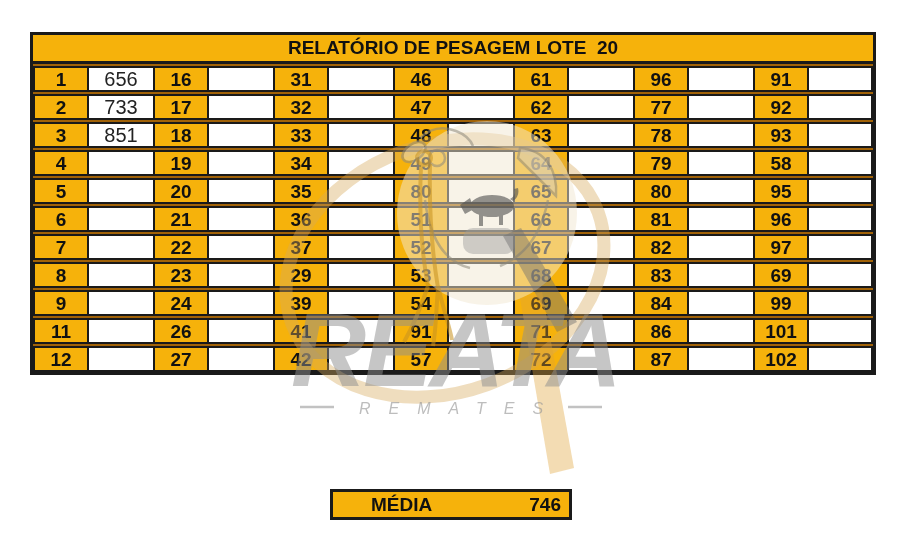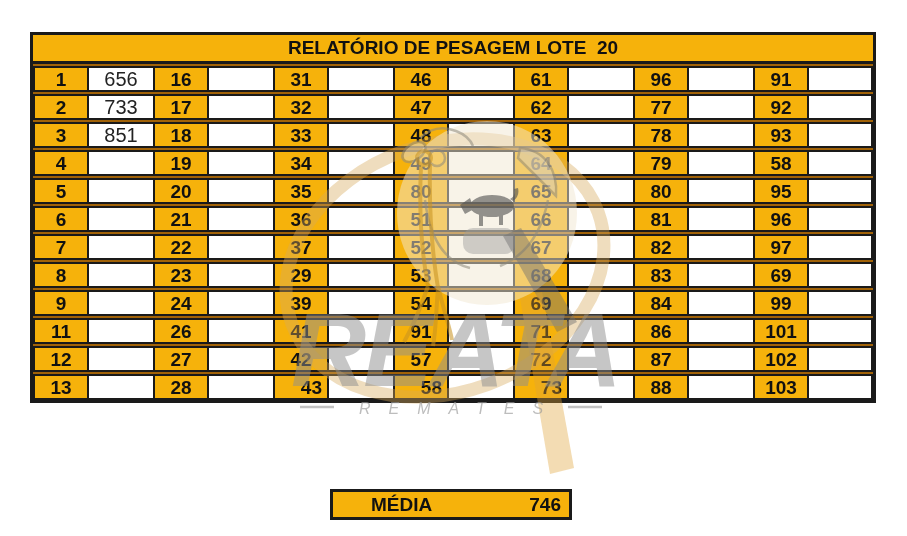--- a/index.html
+++ b/index.html
@@ -219,36 +219,20 @@
           <div class="cell val"></div>
           <div class="cell num">57</div>
           <div class="cell val"></div>
           <div class="cell num">72</div>
           <div class="cell val"></div>
           <div class="cell num">87</div>
           <div class="cell val"></div>
           <div class="cell num">102</div>
           <div class="cell val"></div>
         </div>
-        <div class="row">
-          <div class="cell num">13</div>
-          <div class="cell val"></div>
-          <div class="cell num">28</div>
-          <div class="cell val"></div>
-          <div class="cell num right">43</div>
-          <div class="cell val"></div>
-          <div class="cell num right">58</div>
-          <div class="cell val"></div>
-          <div class="cell num right">73</div>
-          <div class="cell val"></div>
-          <div class="cell num">88</div>
-          <div class="cell val"></div>
-          <div class="cell num">103</div>
-          <div class="cell val"></div>
-        </div>
       </div>
   </div>
 
   <div class="media-box">
     <span>MÉDIA</span>
     <span>746</span>
   </div>
 
   <svg class="watermark" viewBox="0 0 907 536" xmlns="http://www.w3.org/2000/svg">
 

